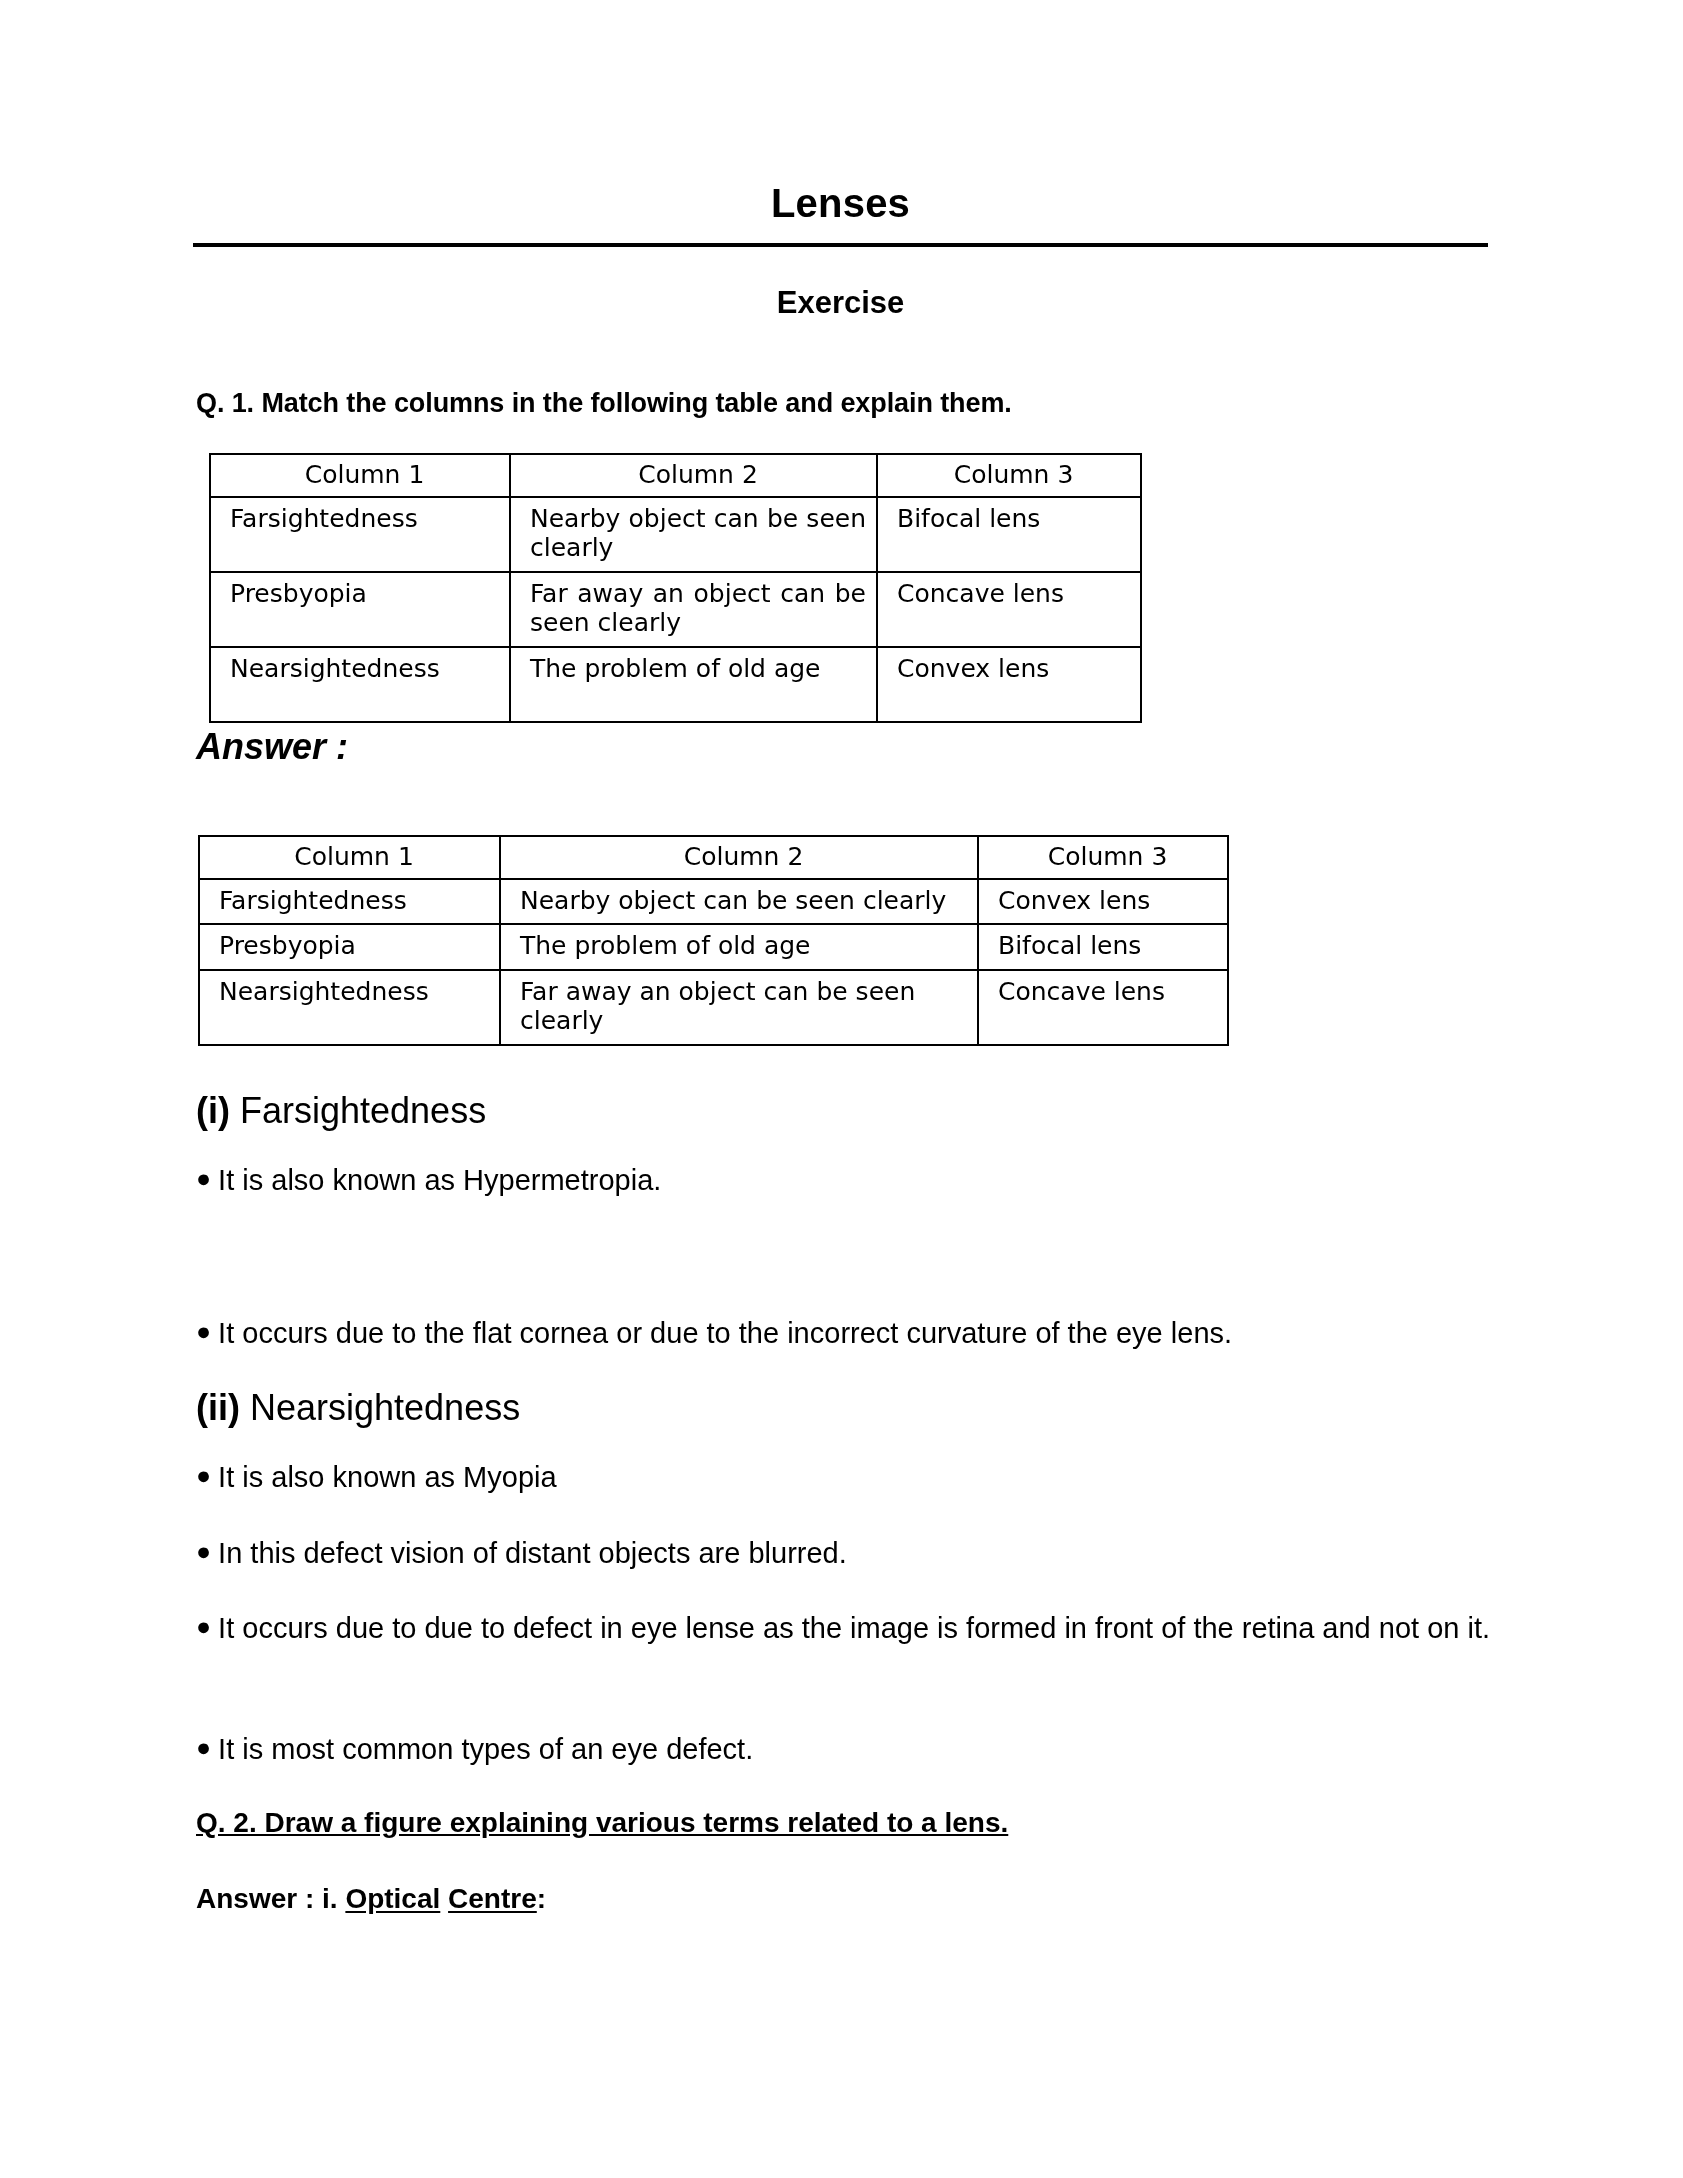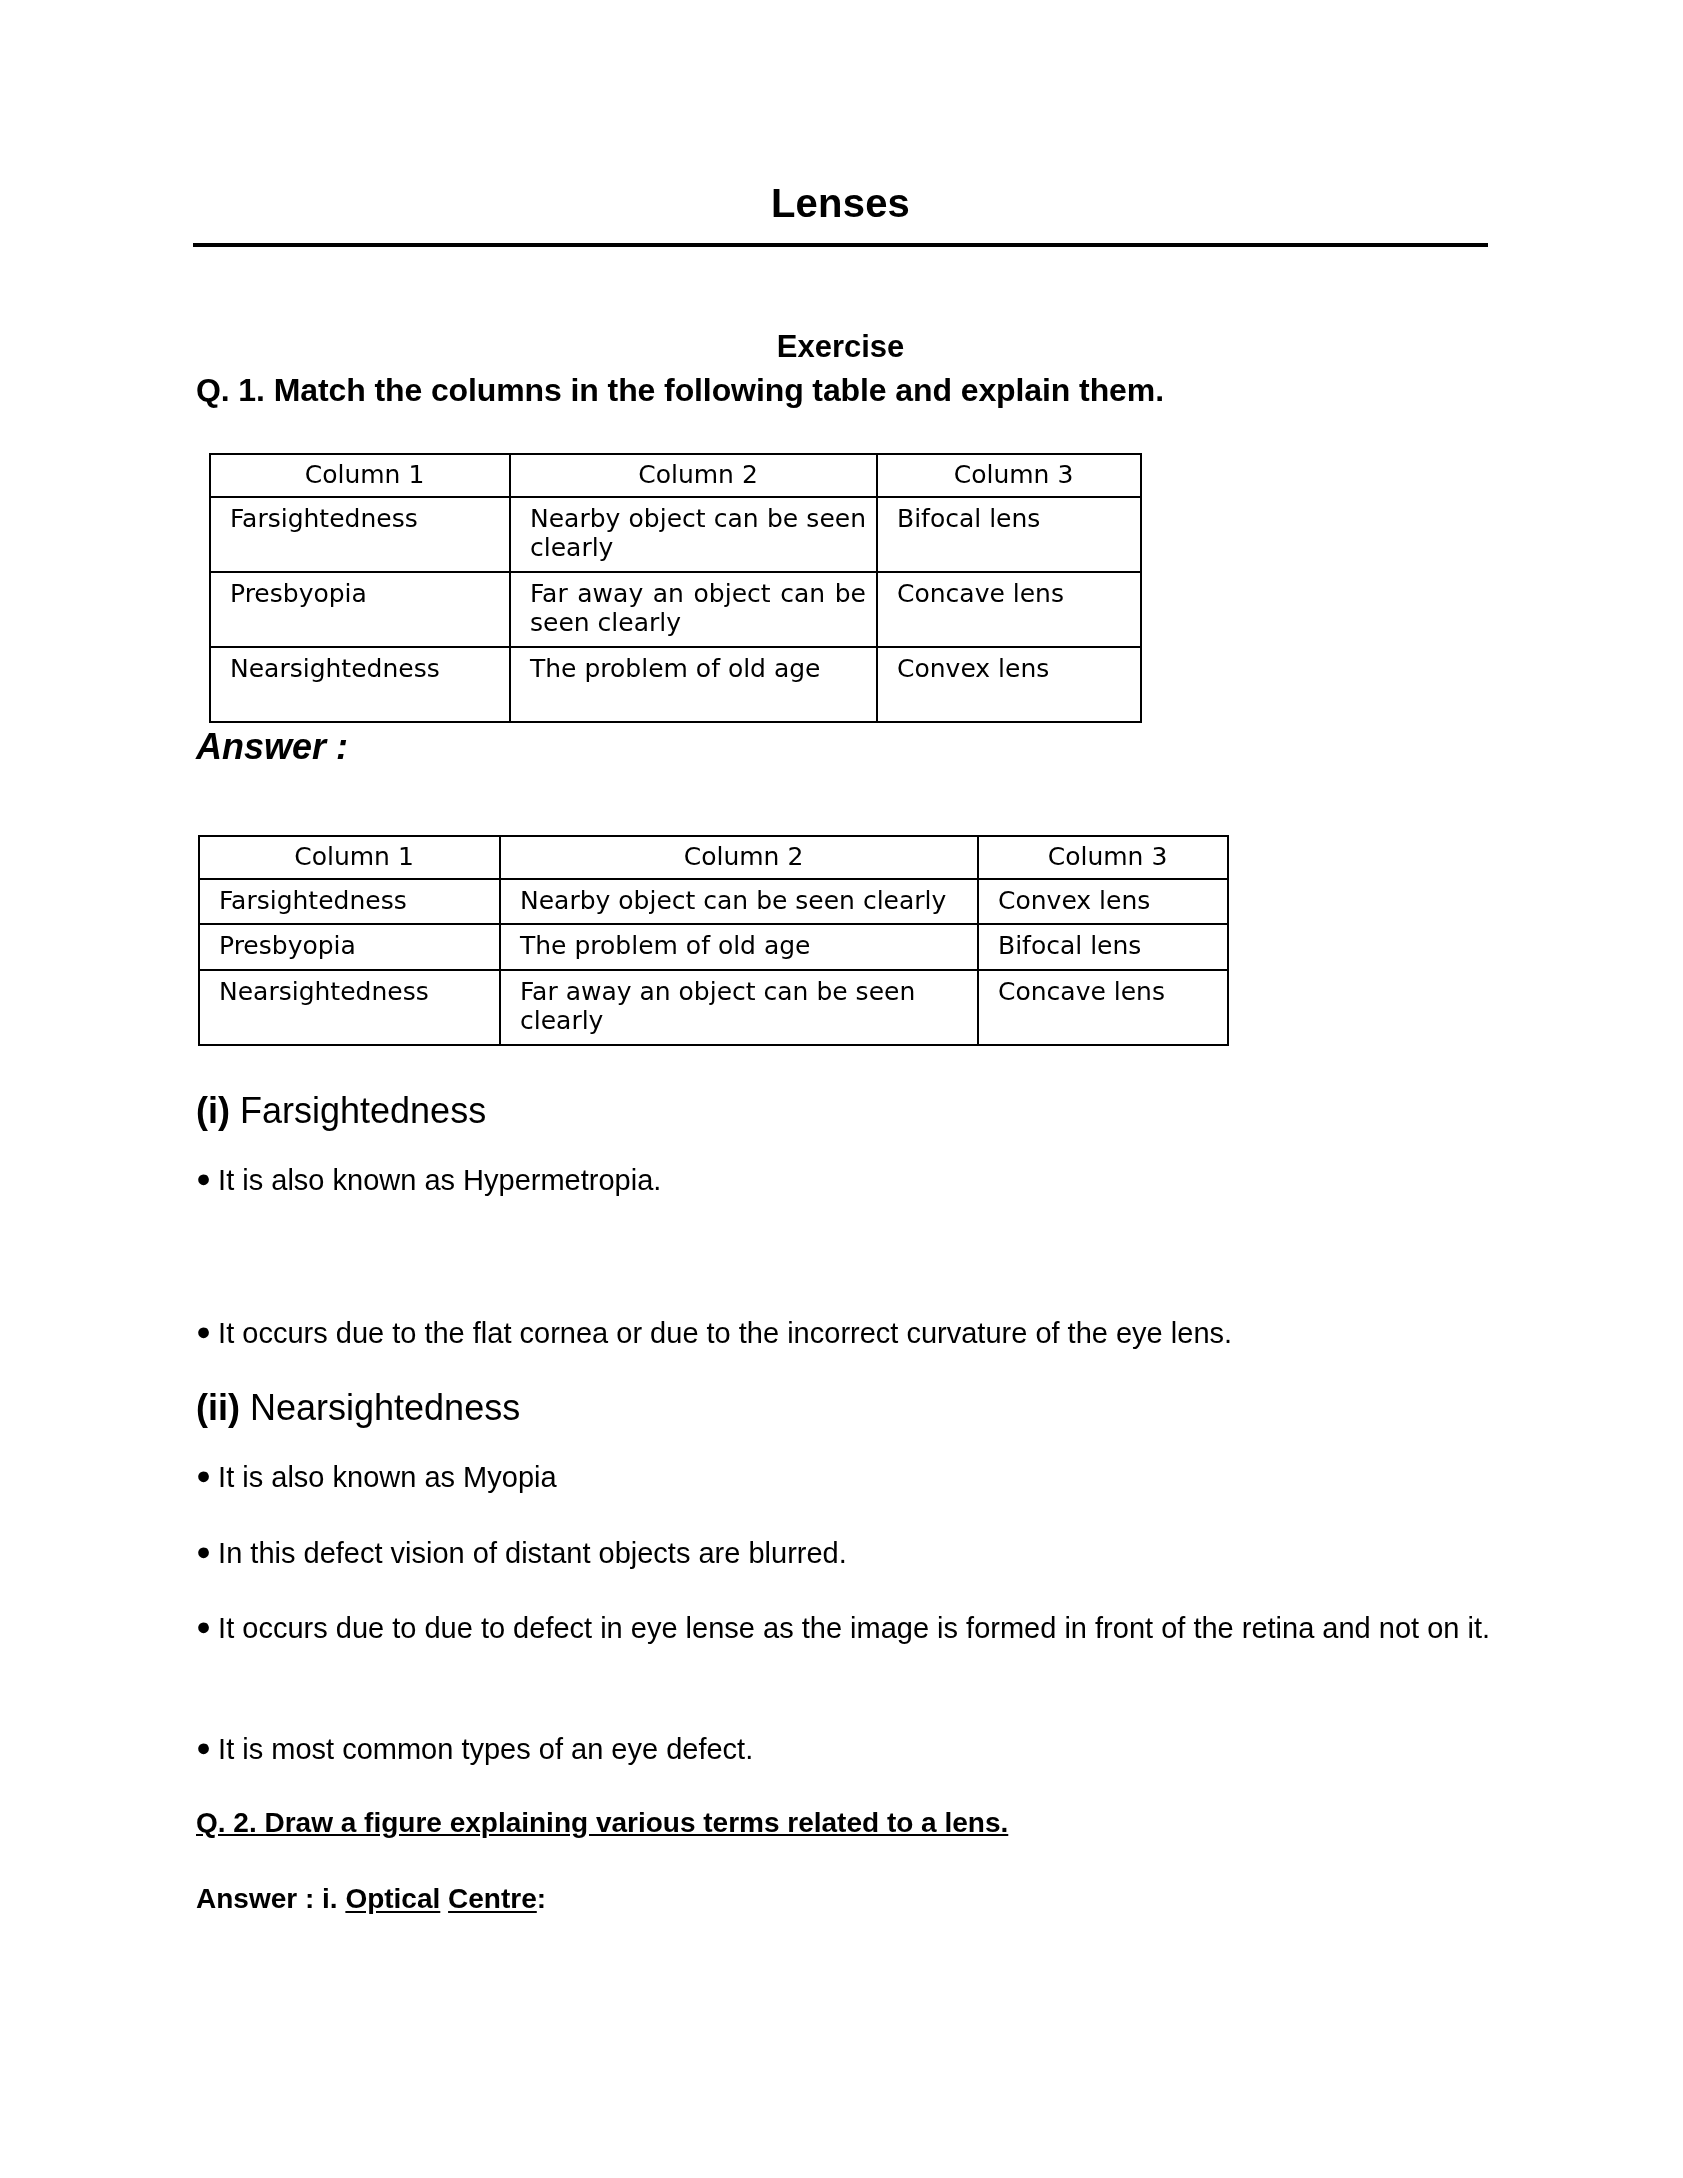--- a/index.html
+++ b/index.html
@@ -48,29 +48,28 @@
 
   
   .exercise-heading {
     position: absolute;
     left: 193px;
     top: 285px;
     width: 1295px;
     text-align: center;
     font-size: 31px;
     font-weight: bold;
-    margin-top: 44px;
   }
 
   
   .q1-heading {
     position: absolute;
     left: 196px;
-    top: 372px;
-    font-size: 32px;
+    top: 388px;
+    font-size: 27px;
     font-weight: bold;
     letter-spacing: -0.1px;
   }
 
   
   table.matchtable {
     position: absolute;
     border-collapse: collapse;
     table-layout: fixed;
     font-size: 25px;

